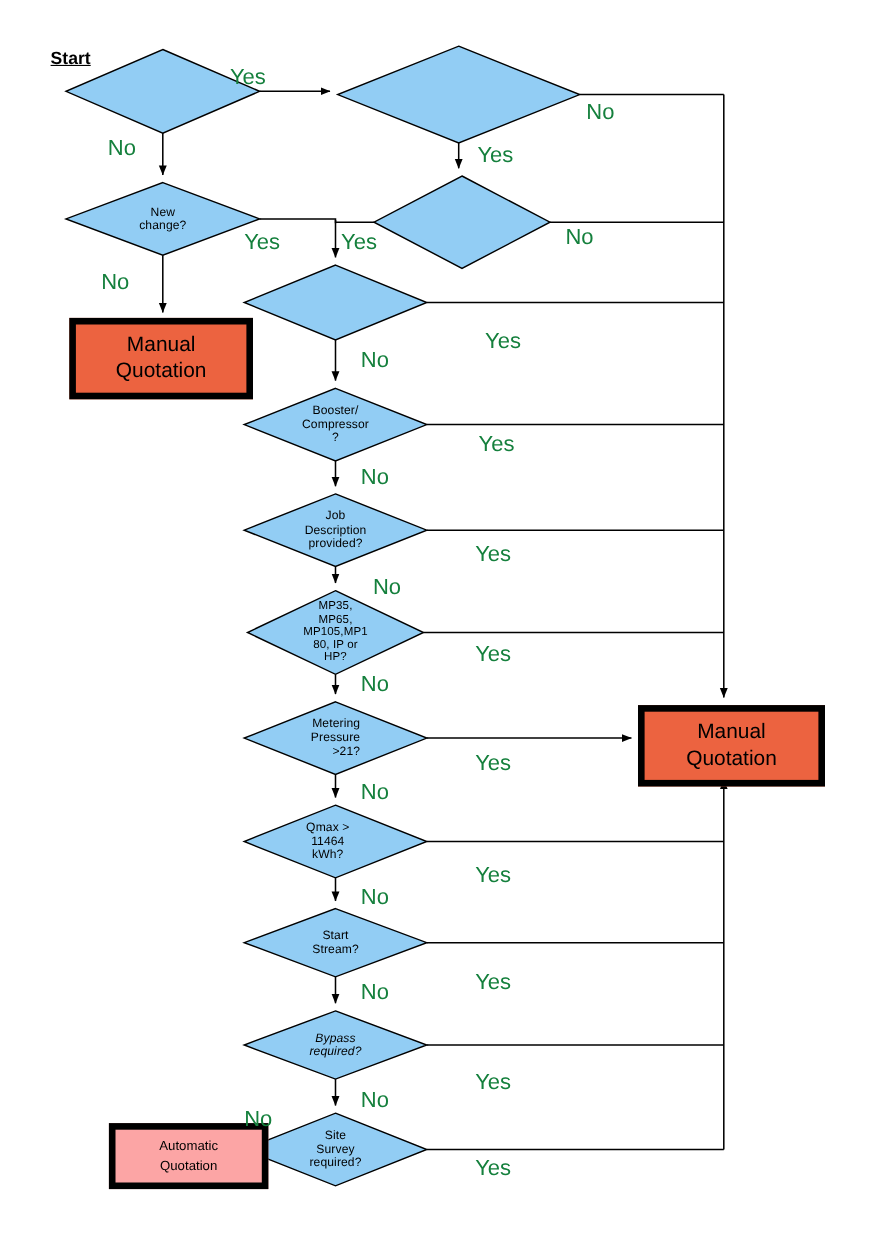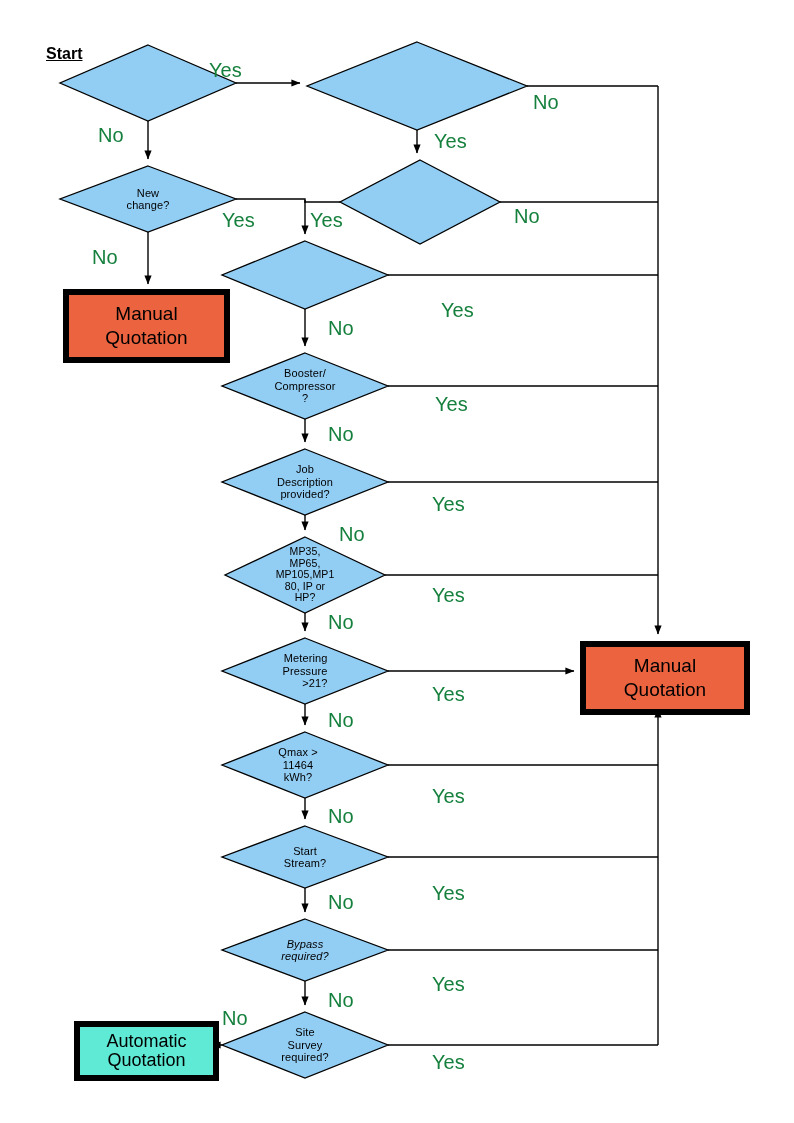--- a/index.html
+++ b/index.html
@@ -25,21 +25,21 @@
   .termbox{
     position:absolute;
     border:6px solid #000000;
     display:flex;align-items:center;justify-content:center;
     text-align:center;
     font-family:"Liberation Sans",sans-serif;
     color:#000;
     white-space:pre-line;
   }
   .termbox.manual{background:#EC6340;font-size:19px;line-height:24px;}
-  .termbox.auto{background:#5eead4;font-size:18px;line-height:19px;}
+  .termbox.auto{background:#fca5a5;font-size:12px;line-height:19px;margin-left:25px;}
 
   .edgelabel{
     position:absolute;
     font-family:"Liberation Sans",sans-serif;
     font-size:20px;
     color:#15803d;
     white-space:nowrap;
     line-height:20px;
   }
 

